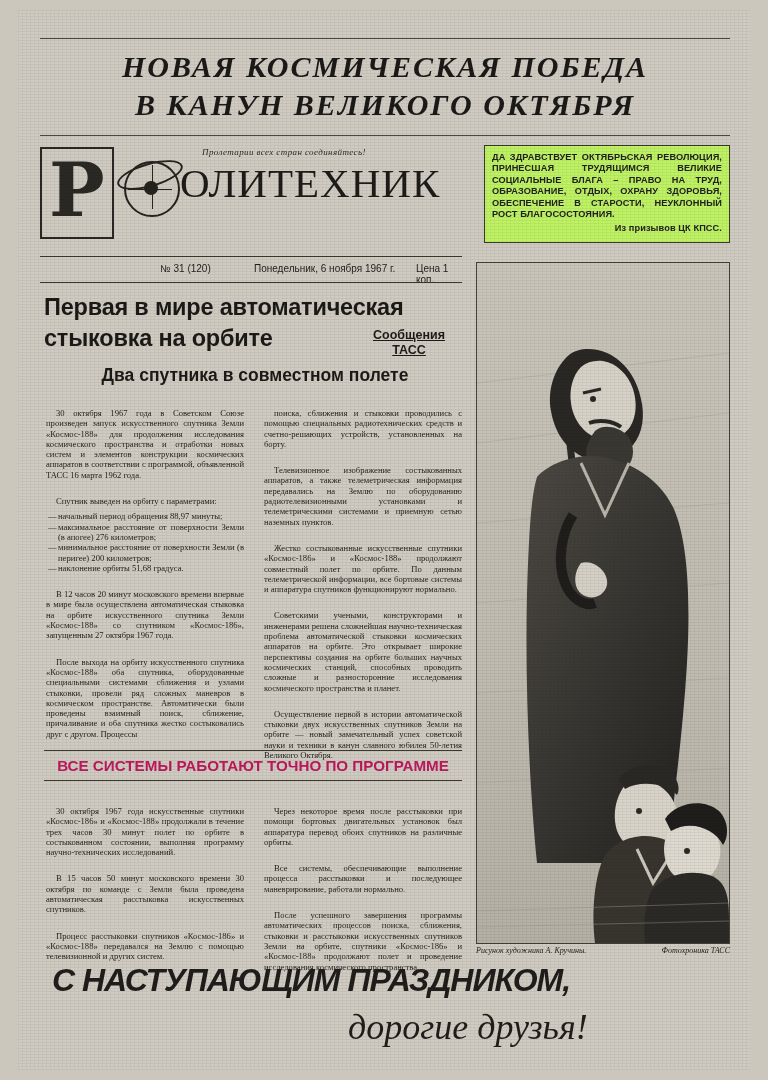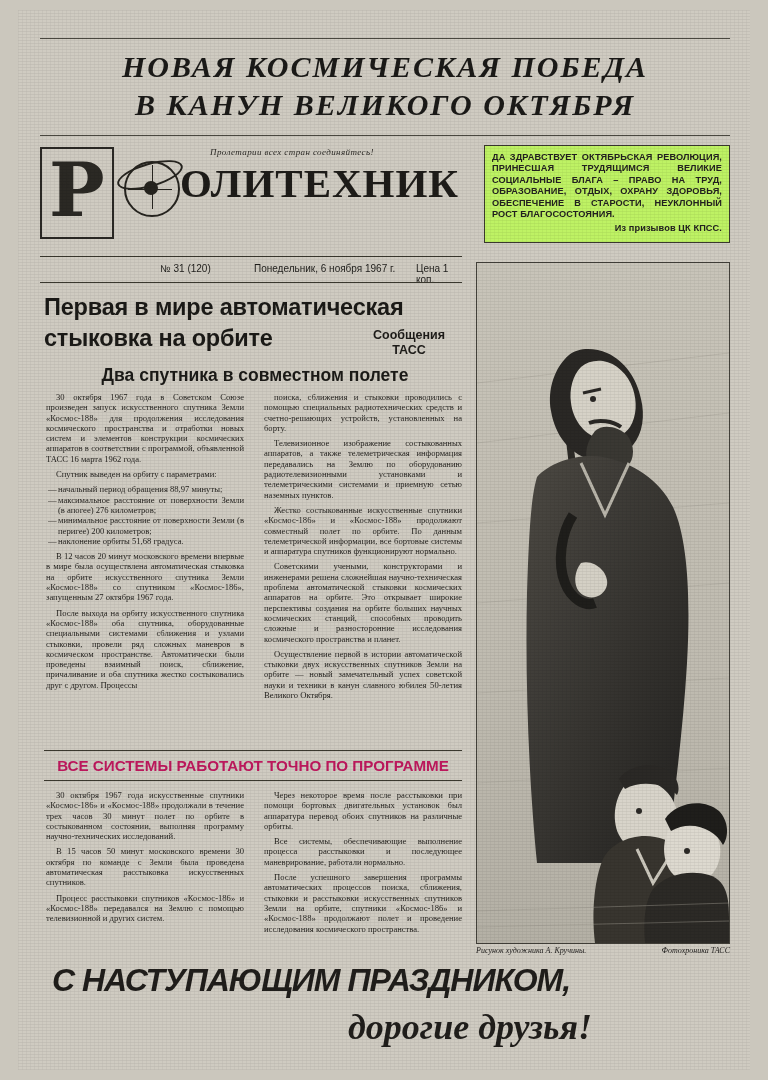--- a/index.html
+++ b/index.html
@@ -97,35 +97,35 @@
   }
   .title-block {
     position: absolute;
     left: 82px;
     top: 0px;
     width: 345px;
     height: 108px;
   }
   .slogan {
     position: absolute;
-    left: 88px;
+    left: 80px;
     top: 2px;
     font-family: "Liberation Serif", serif;
     font-style: italic;
     font-size: 9px;
     color: #2c2a26;
     letter-spacing: .4px;
     text-align: right;
   }
   .paper-name {
     position: absolute;
     left: 0px;
     top: 14px;
     font-family: "Liberation Serif", serif;
-    font-weight: bold;
+    font-weight: normal;
     font-size: 41px;
     letter-spacing: 1px;
     color: #1e1c19;
     white-space: nowrap;
   }
   .globe {
     position: absolute;
     left: 2px;
     top: 16px;
     width: 52px;
@@ -262,20 +262,21 @@
     position: absolute;
     left: 336px;
     top: 318px;
     width: 110px;
     text-align: center;
     font-family: "Liberation Sans", sans-serif;
     font-weight: bold;
     font-size: 12.5px;
     line-height: 15px;
     color: #1e1c19;
+    text-decoration: underline;
   }
   .hl2 {
     position: absolute;
     left: 32px;
     top: 355px;
     width: 410px;
     text-align: center;
     font-family: "Liberation Sans", sans-serif;
     font-weight: bold;
     font-size: 17.5px;
@@ -311,21 +312,21 @@
   
   .col {
     position: absolute;
     font-family: "Liberation Serif", serif;
     font-size: 8.6px;
     line-height: 10.3px;
     color: #211f1c;
     text-align: justify;
   }
   .col p {
-    margin: 0 0 5px 0;
+    margin: 16px 0 5px 0;
     text-indent: 10px;
   }
   .col ul {
     margin: 0 0 5px 0;
     padding: 0;
     list-style: none;
   }
   .col li {
     position: relative;
     padding-left: 12px;
@@ -378,21 +379,21 @@
     letter-spacing: -1px;
     color: #201e1b;
     white-space: nowrap;
   }
   .greet2 {
     position: absolute;
     left: 330px;
     top: 996px;
     font-family: "Liberation Serif", serif;
     font-style: italic;
-    font-weight: bold;
+    font-weight: normal;
     font-size: 36px;
     color: #201e1b;
     white-space: nowrap;
   }
   .grain {
     position: absolute;
     inset: 0;
     pointer-events: none;
     opacity: .10;
     background-image:

